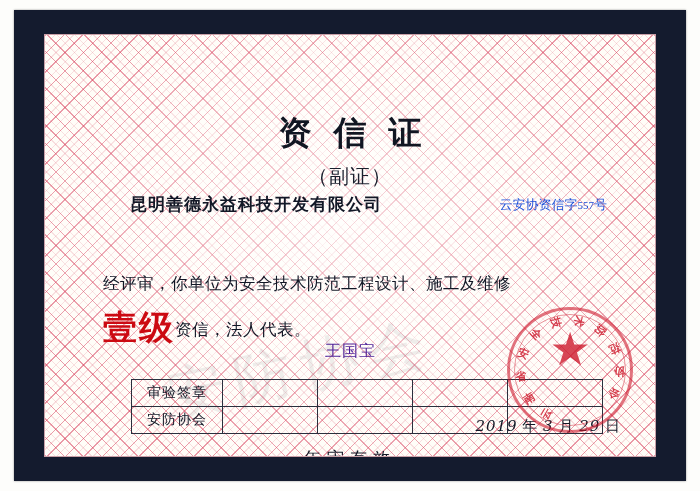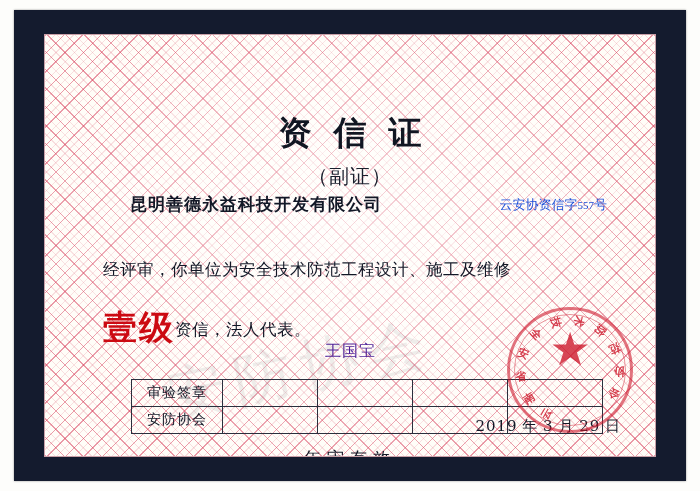--- a/index.html
+++ b/index.html
@@ -92,21 +92,21 @@
   }
   
   .para{
     position:absolute;left:58px;right:38px;
     font-size:16.5px;
     color:#121726;
     letter-spacing:.5px;
     white-space:nowrap;
   }
   .p1{top:206px;text-indent:34px;}
-  .p2{top:224px;}
+  .p2{top:238px;}
   .p3{top:270px;}
   .grade{
     font-family:"DejaVu Serif", serif;
     font-weight:bold;
     font-size:34px;
     color:#cc0a12;
     letter-spacing:2px;
     vertical-align:-4px;
   }
   .legal{
@@ -137,21 +137,21 @@
   }
   table.audit td.lbl{width:78px;letter-spacing:1px;}
   table.audit td.cell{width:82px;}
   
   .date-line{
     position:absolute;right:34px;top:382px;
     font-size:15px;color:#121726;
     white-space:nowrap;
     letter-spacing:1px;
   }
-  .date-line .n{font-family:"DejaVu Serif",serif;}
+  .date-line .n{font-family:"DejaVu Serif",serif;font-style:italic;}
   .footer-note{
     position:absolute;left:0;right:0;top:412px;
     text-align:center;
     font-size:17px;
     letter-spacing:6px;
     color:#121726;
   }
   
   .seal{
     position:absolute;right:22px;top:272px;

